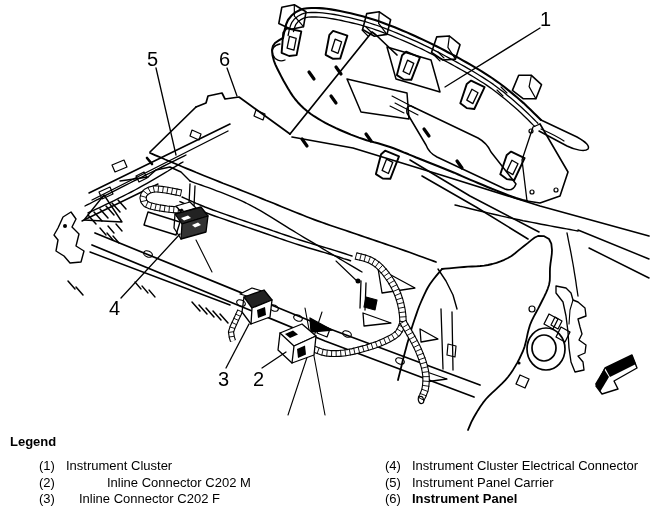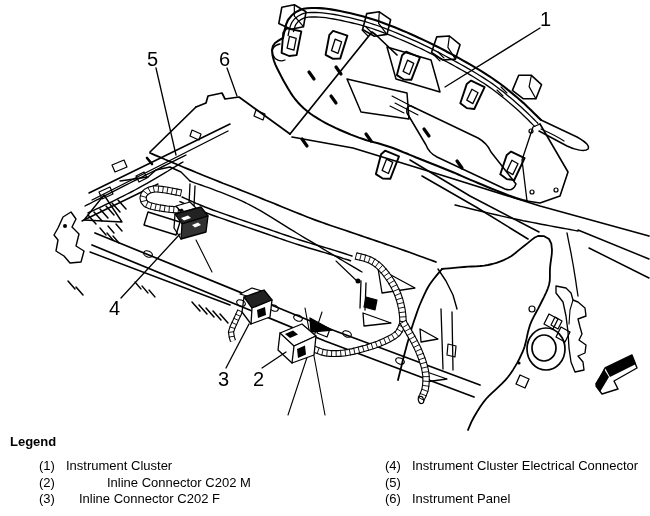--- a/index.html
+++ b/index.html
@@ -203,15 +203,16 @@
 <div style="position:absolute;left:10px;top:434px;font-size:13px;font-weight:bold;color:#000;">Legend</div>
 <div class="lg" style="left:39px;top:458.0px;">(1)</div>
     <div class="lg" style="left:66px;top:458.0px;">Instrument Cluster</div>
 <div class="lg" style="left:39px;top:474.7px;">(2)</div>
     <div class="lg" style="left:66px;top:474.7px;margin-left:41px;">Inline Connector C202 M</div>
 <div class="lg" style="left:39px;top:491.4px;">(3)</div>
     <div class="lg" style="left:79px;top:491.4px;">Inline Connector C202 F</div>
 <div class="lg" style="left:385px;top:458.0px;">(4)</div>
     <div class="lg" style="left:412px;top:458.0px;">Instrument Cluster Electrical Connector</div>
 <div class="lg" style="left:385px;top:474.7px;">(5)</div>
+    <div class="lg" style="left:412px;top:474.7px;">Instrument Panel Carrier</div>
 <div class="lg" style="left:385px;top:491.4px;">(6)</div>
-    <div class="lg" style="left:412px;top:491.4px;">Instrument Panel</div>
+    <div class="lg" style="left:412px;top:491.4px;font-weight:bold;">Instrument Panel</div>
 
 </div>
 </body></html>

